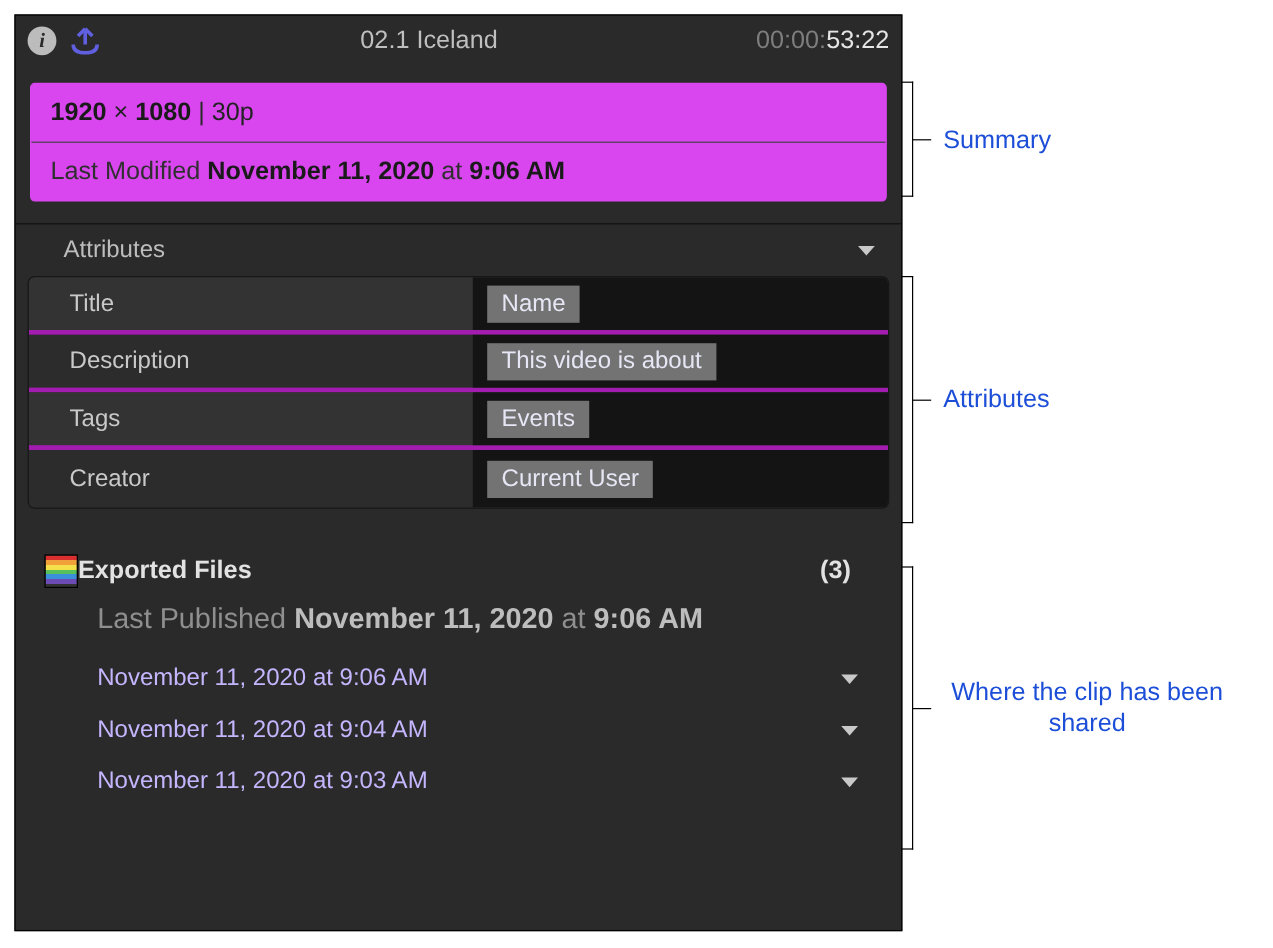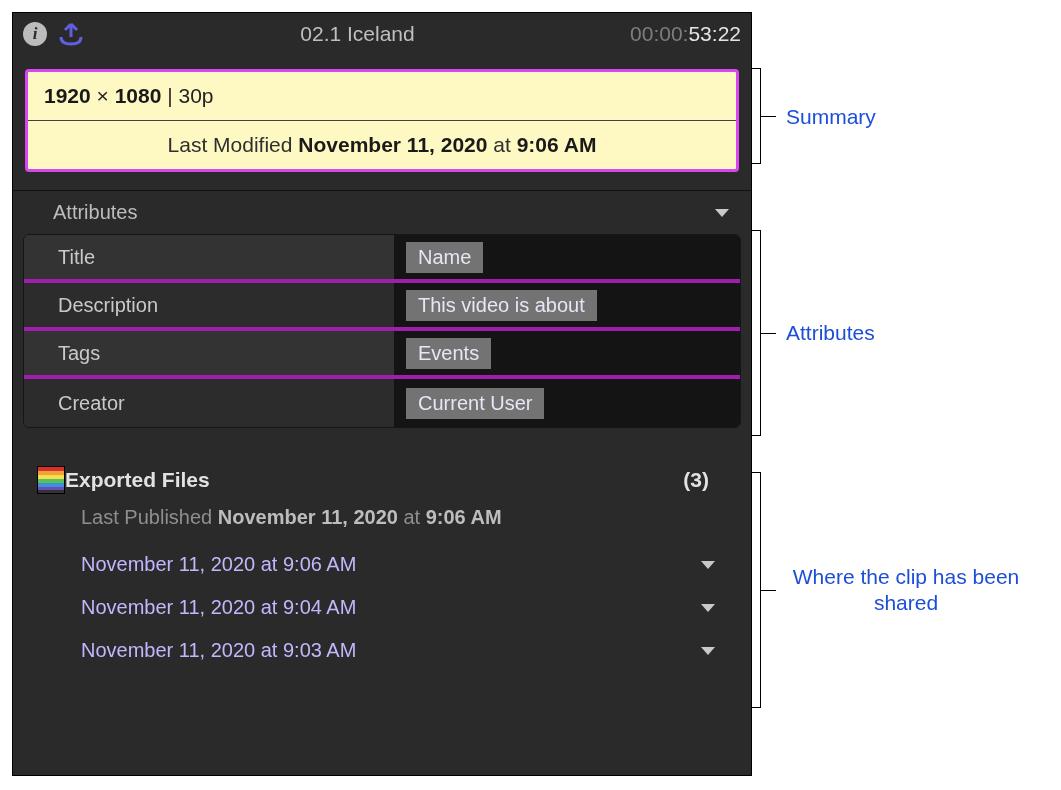--- a/index.html
+++ b/index.html
@@ -29,25 +29,24 @@
   }
   .hdr .icons { display:flex; gap:10px; align-items:center; }
   .info-ic { width:24px; height:24px; border-radius:50%; background:#bcbcbc; color:#2a2a2a; display:flex; align-items:center; justify-content:center; font-style:italic; font-weight:bold; font-family:Georgia,serif; font-size:17px; }
   .share-ic svg { display:block; }
   .hdr-title { flex:1; text-align:center; color:#bfbfbf; font-size:21px; }
   .hdr-tc { color:#7d7d7d; font-size:21px; }
   .hdr-tc .lit { color:#e5e5e5; }
   
   .summary {
     margin: 14px 12px 0 12px;
-    background: #fef9c3;
-    border: 3px solid #d946ef;
+    background: #d946ef;
+    border: 1px solid #d946ef;
     border-radius: 4px;
     overflow: hidden;
-    text-align: center;
   }
   .sumrow { padding: 12px 16px; color:#232323; font-size:21px; display:flex; justify-content:space-between; }
   .sumrow + .sumrow { border-top:1px solid #414141; }
   .sumrow .left b { font-weight:700; color:#1a1a1a; }
   .sumrow .right b { font-weight:700; color:#1a1a1a; }
   .sumrow .sep { color:#2b2b2b; }
   .sumrow2 { display:block; }
   .sumrow2 .lbl { color:#2f2f2f; }
   .sumrow2 b { font-weight:700; color:#1a1a1a; }
   .divider { height:1px; background:#111; margin-top:18px; }
@@ -71,21 +70,21 @@
   .attr-row:nth-child(even){ background:#2c2c2c; }
   .attr-label { width: 370px; padding-left: 34px; color:#c9c9c9; font-size:20px; }
   .attr-val { flex:1; height:100%; background:#141414; display:flex; align-items:center; padding-left:12px; }
   .token { background:#737373; color:#e6e6f5; padding:4px 12px; border-radius:0; font-size:20px; }
   
   .exported { margin: 30px 16px 0 16px; }
   .exp-head { display:flex; align-items:center; padding: 8px 10px 8px 0; }
   .exp-icon { width:28px; height:28px; background:linear-gradient(#d92f2f 0 15%, #f2a13a 15% 30%, #f4e04b 30% 45%, #58c05a 45% 60%, #3c8fd9 60% 75%, #6c4bb4 75% 90%, #333 90% 100%); border:1px solid #000; margin-left:8px; }
   .exp-title { color:#e2e2e2; font-weight:700; font-size:21px; flex:1; }
   .exp-count { color:#e2e2e2; font-weight:700; font-size:21px; margin-right:16px; }
-  .exp-sub { color:#8f8f8f; font-size:20px; padding: 4px 0 14px 52px; }
+  .exp-sub { color:#8f8f8f; font-size:24px; padding: 4px 0 14px 52px; }
   .exp-sub b { color:#bdbdbd; font-weight:700; }
   .exp-item { display:flex; justify-content:space-between; align-items:center; color:#c4b5fd; font-size:20px; padding:10px 20px 10px 52px; }
   
   .callouts { position:absolute; left:760px; top:12px; width:290px; height:764px; }
   .bracket { position:absolute; border-right:1px solid #000; }
   .bracket::before, .bracket::after { content:""; position:absolute; right:-1px; width:10px; height:1px; background:#000; }
   .bracket::before { top:0; }
   .bracket::after { bottom:0; }
   .bracket .tick { position:absolute; left:100%; top:50%; width:16px; height:1px; background:#000; }
   .ctext { position:absolute; color:#1d4ed8; font-size:21px; line-height:1.25;text-align:center; }

